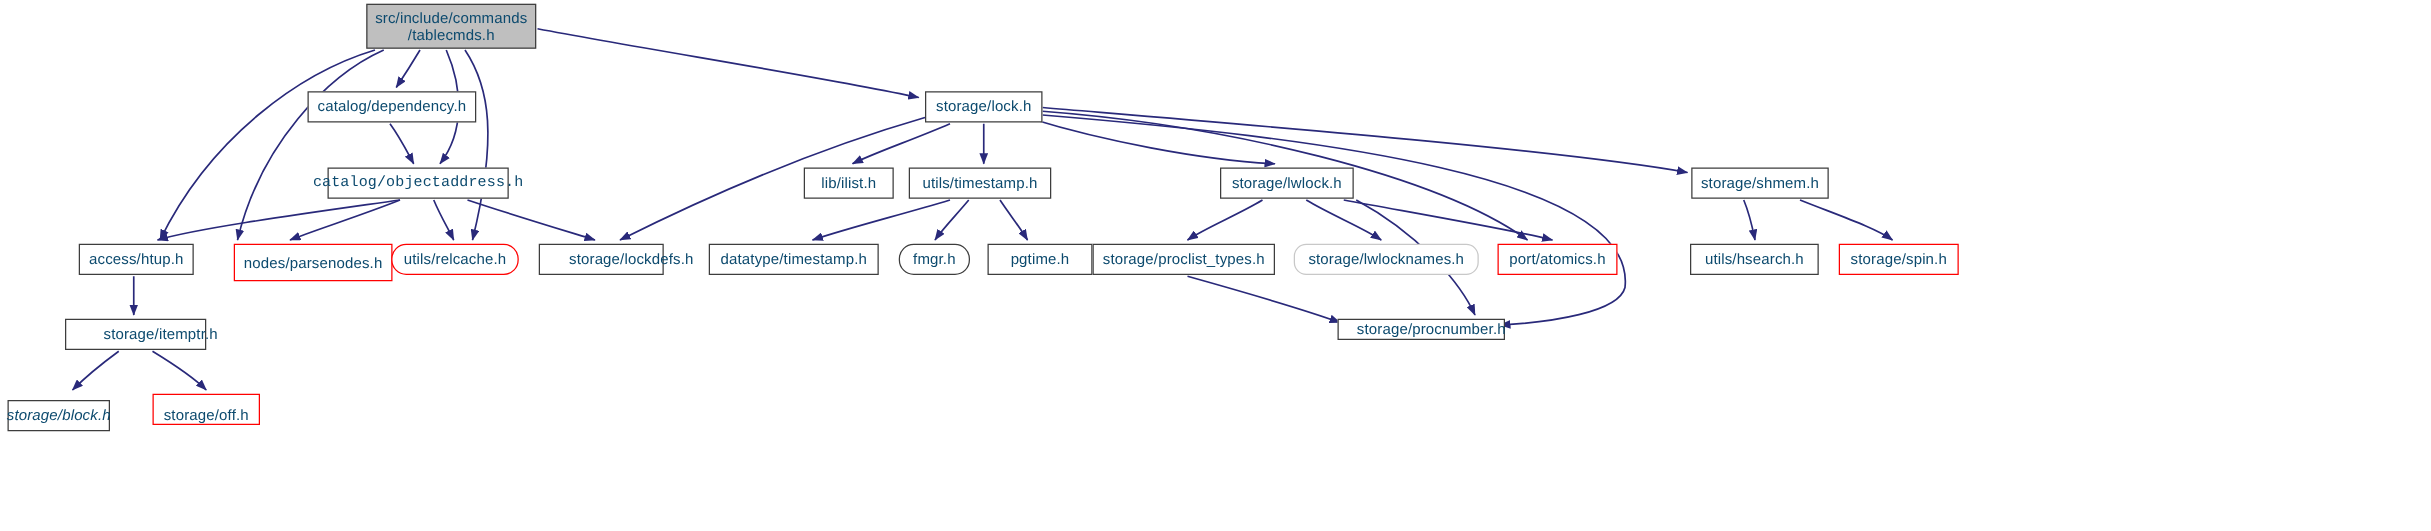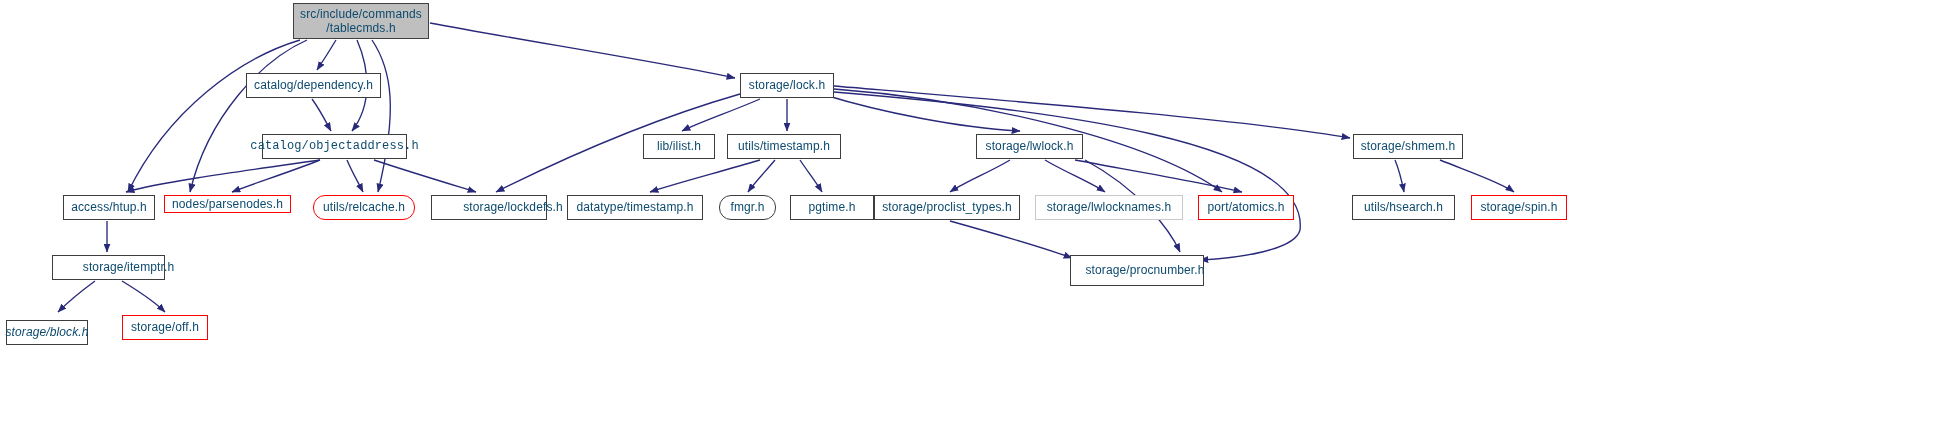--- a/index.html
+++ b/index.html
@@ -102,29 +102,29 @@
       <div class="gnode root" style="left: 293px; top: 3px; width: 136px; height: 36px;"><span>src/include/commands
 /tablecmds.h</span></div>
       <div class="gnode" style="left: 246px; top: 73px; width: 135px; height: 25px; justify-content: center;"><span>catalog/dependency.h</span></div>
       <div class="gnode" style="left: 740px; top: 73px; width: 94px; height: 25px;"><span>storage/lock.h</span></div>
       <div class="gnode" style="left: 262px; top: 134px; width: 145px; height: 25px; font-family: Liberation Mono, monospace;"><span>catalog/objectaddress.h</span></div>
       <div class="gnode" style="left: 643px; top: 134px; width: 72px; height: 25px;"><span>lib/ilist.h</span></div>
       <div class="gnode" style="left: 727px; top: 134px; width: 114px; height: 25px;"><span>utils/timestamp.h</span></div>
       <div class="gnode" style="left: 976px; top: 134px; width: 107px; height: 25px;"><span>storage/lwlock.h</span></div>
       <div class="gnode" style="left: 1353px; top: 134px; width: 110px; height: 25px;"><span>storage/shmem.h</span></div>
       <div class="gnode" style="left: 63px; top: 195px; width: 92px; height: 25px;"><span>access/htup.h</span></div>
-      <div class="gnode red" style="left: 164px; top: 195px; width: 127px; height: 18px;"><span>nodes/parsenodes.h</span></div>
+      <div class="gnode red" style="left: 187px; top: 195px; width: 127px; height: 30px;"><span>nodes/parsenodes.h</span></div>
       <div class="gnode red" style="left: 313px; top: 195px; width: 102px; height: 25px; border-radius: 12px;"><span>utils/relcache.h</span></div>
-      <div class="gnode" style="left: 431px; top: 195px; width: 116px; height: 25px; padding-left: 48px;"><span>storage/lockdefs.h</span></div>
+      <div class="gnode" style="left: 431px; top: 195px; width: 100px; height: 25px; padding-left: 48px;"><span>storage/lockdefs.h</span></div>
       <div class="gnode" style="left: 567px; top: 195px; width: 136px; height: 25px;"><span>datatype/timestamp.h</span></div>
       <div class="gnode" style="left: 719px; top: 195px; width: 57px; height: 25px; border-radius: 12px;"><span>fmgr.h</span></div>
       <div class="gnode" style="left: 790px; top: 195px; width: 84px; height: 25px;"><span>pgtime.h</span></div>
       <div class="gnode" style="left: 874px; top: 195px; width: 146px; height: 25px;"><span>storage/proclist_types.h</span></div>
-      <div class="gnode gray" style="left: 1035px; top: 195px; width: 148px; height: 25px;"><span>storage/lwlocknames.h</span></div>
+      <div class="gnode gray" style="left: 1035px; top: 195px; width: 148px; height: 25px; border-radius: 10px;"><span>storage/lwlocknames.h</span></div>
       <div class="gnode red" style="left: 1198px; top: 195px; width: 96px; height: 25px;"><span>port/atomics.h</span></div>
       <div class="gnode" style="left: 1352px; top: 195px; width: 103px; height: 25px;"><span>utils/hsearch.h</span></div>
       <div class="gnode red" style="left: 1471px; top: 195px; width: 96px; height: 25px; text-align: right;"><span>storage/spin.h</span></div>
       <div class="gnode" style="left: 52px; top: 255px; width: 113px; height: 25px; padding-left: 40px;"><span>storage/itemptr.h</span></div>
-      <div class="gnode" style="left: 1070px; top: 255px; width: 134px; height: 31px; padding-left: 16px;"><span>storage/procnumber.h</span></div>
+      <div class="gnode" style="left: 1070px; top: 255px; width: 134px; height: 17px; padding-left: 16px;"><span>storage/procnumber.h</span></div>
       <div class="gnode" style="left: 6px; top: 320px; width: 82px; height: 25px; font-style: italic;"><span>storage/block.h</span></div>
-      <div class="gnode red" style="left: 122px; top: 315px; width: 86px; height: 25px;"><span>storage/off.h</span></div>
+      <div class="gnode red" style="left: 122px; top: 315px; width: 86px; height: 25px; align-items: flex-end;"><span>storage/off.h</span></div>
     </div>
 </div>
 
 </body></html>

